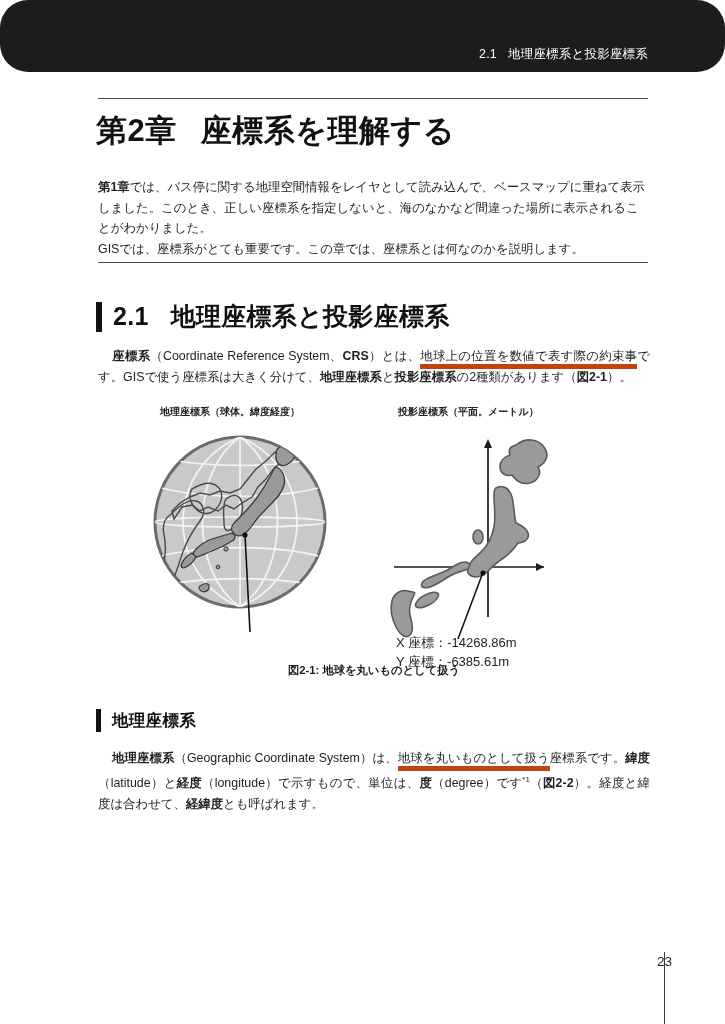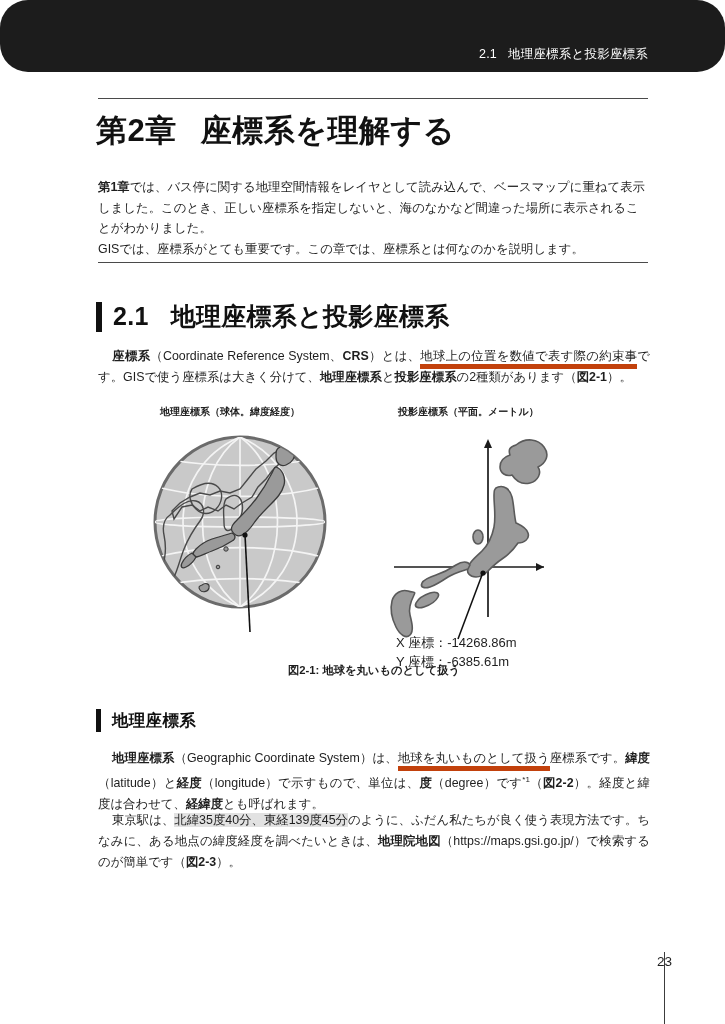--- a/index.html
+++ b/index.html
@@ -355,20 +355,17 @@
 
   <div class="sub-head">
     <span class="sub-bar"></span>
     <span class="sub-title">地理座標系</span>
   </div>
 
   <div class="para p-geo1">
     <span style="display:inline-block;width:14px"></span><b>地理座標系</b><span>（Geographic Coordinate System）は、</span><span class="u-line">地球を丸いものとして扱う</span><span>座標系です。</span><b>緯度</b><span>（latitude）と</span><b>経度</b><span>（longitude）で示すもので、単位は、</span><b>度</b><span>（degree）です</span><span class="sup">*1</span><span>（</span><b>図2-2</b><span>）。経度と緯度は合わせて、</span><b>経緯度</b><span>とも呼ばれます。</span>
   </div>
 
-  <div class="para p-geo2">
-    <span style="display:inline-block;width:14px"></span><span>東京駅は、</span><span class="hl">北緯35度40分、東経139度45分</span><span>のように、ふだん私たちが良く使う表現方法です。ちなみに、ある地点の緯度経度を調べたいときは、</span><b>地理院地図</b><span>（https://maps.gsi.go.jp/）で検索するのが簡単です（</span><b>図2-3</b><span>）。</span>
-  </div>
 
   <div class="folio">23</div>
   <div class="folio-rule"></div>
 
 </div>
 
 </body></html>

